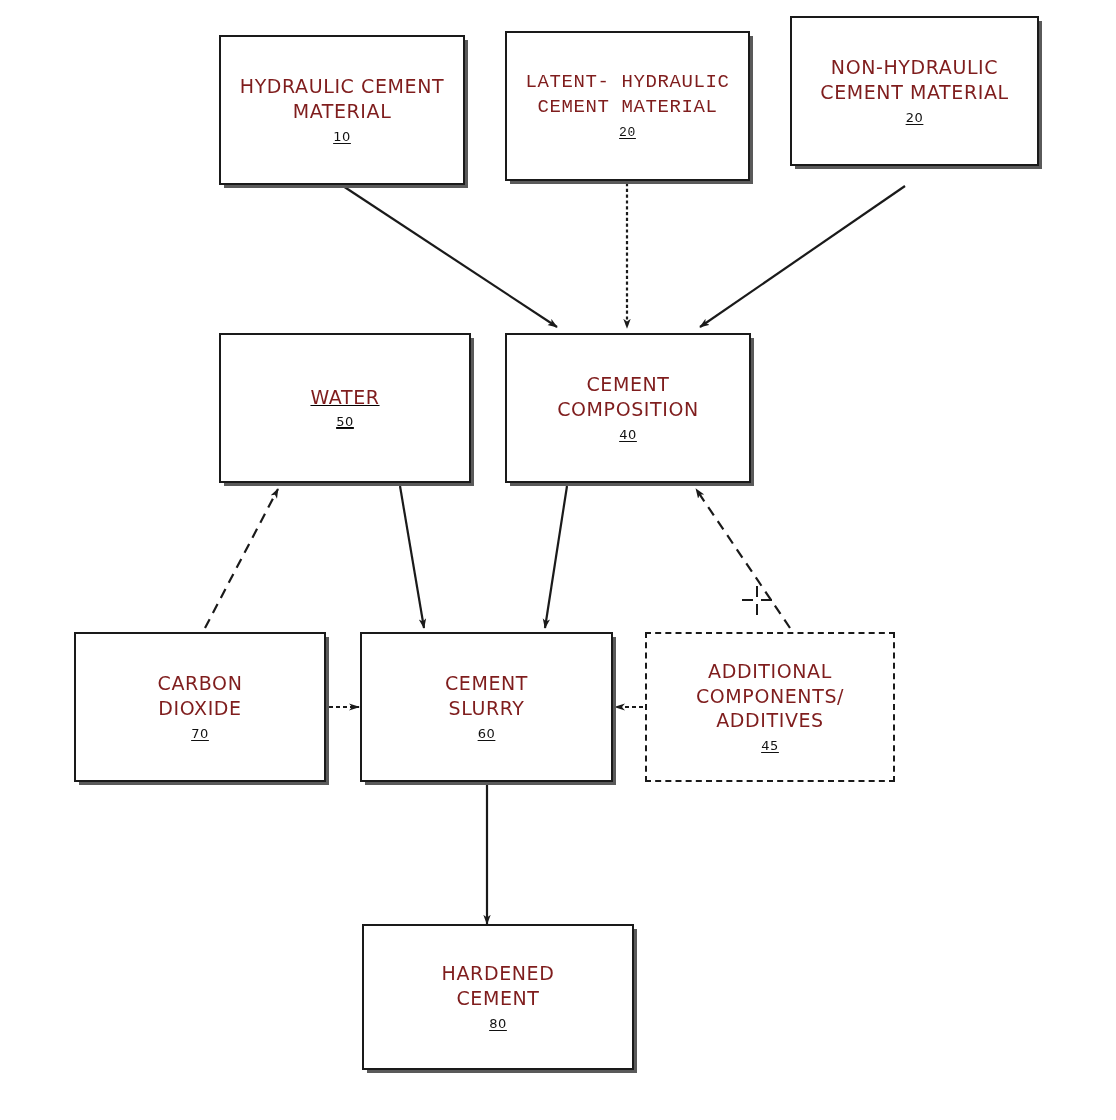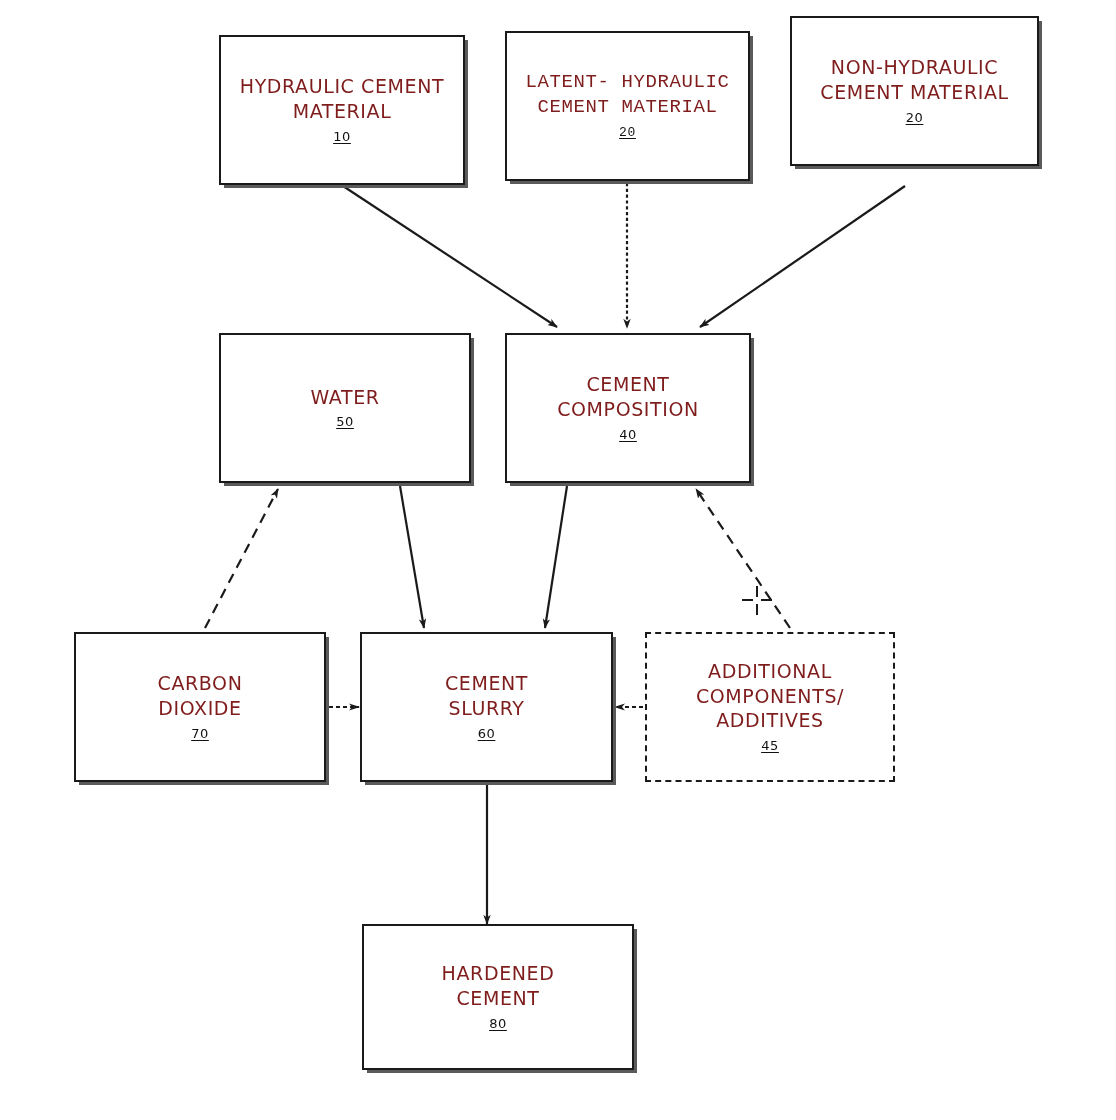--- a/index.html
+++ b/index.html
@@ -142,21 +142,21 @@
     <div class="line">CEMENT MATERIAL</div>
     <div class="ref">20</div>
   </div>
 
   <div class="node shadowed" style="left:790px; top:16px; width:249px; height:150px;">
     <div class="line">NON-HYDRAULIC</div>
     <div class="line">CEMENT MATERIAL</div>
     <div class="ref">20</div>
   </div>
 
-  <div class="node shadowed" style="left:219px; top:333px; width:252px; height:150px;">
+  <div class="node shadowed" style="left:219px; top:333px; width:252px; height:150px;text-decoration:underline;">
     <div class="line">WATER</div>
     <div class="ref">50</div>
   </div>
 
   <div class="node shadowed" style="left:505px; top:333px; width:246px; height:150px;">
     <div class="line">CEMENT</div>
     <div class="line">COMPOSITION</div>
     <div class="ref">40</div>
   </div>
 

